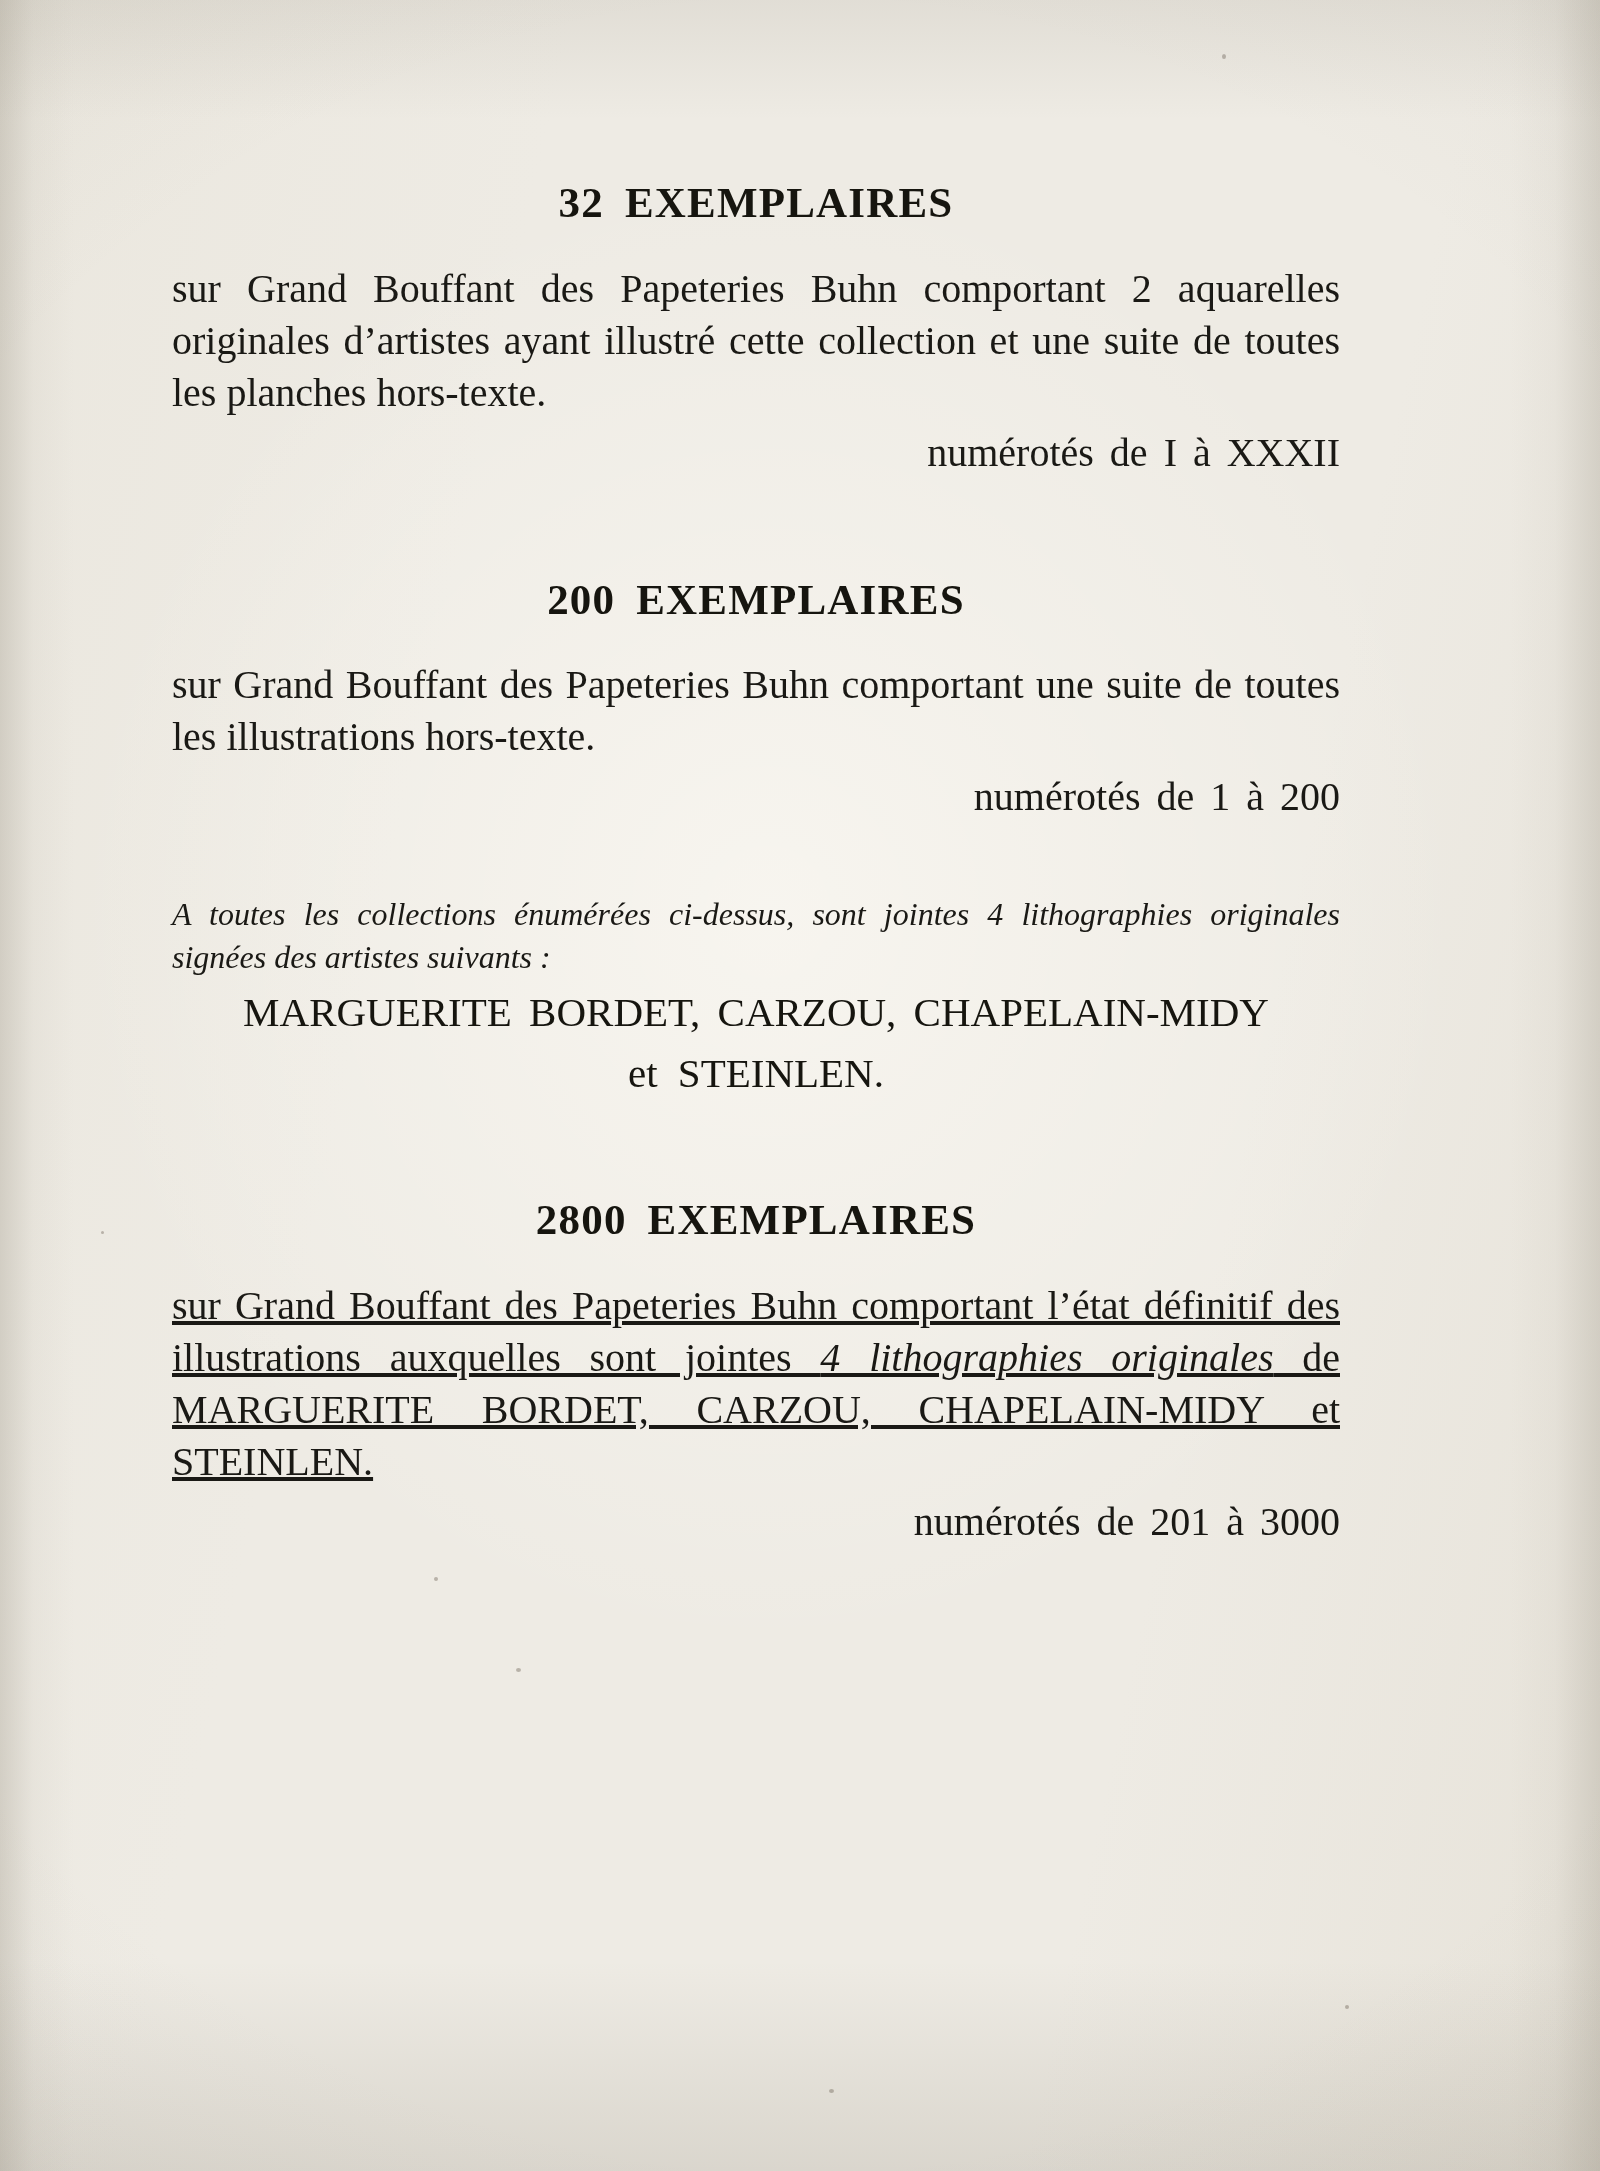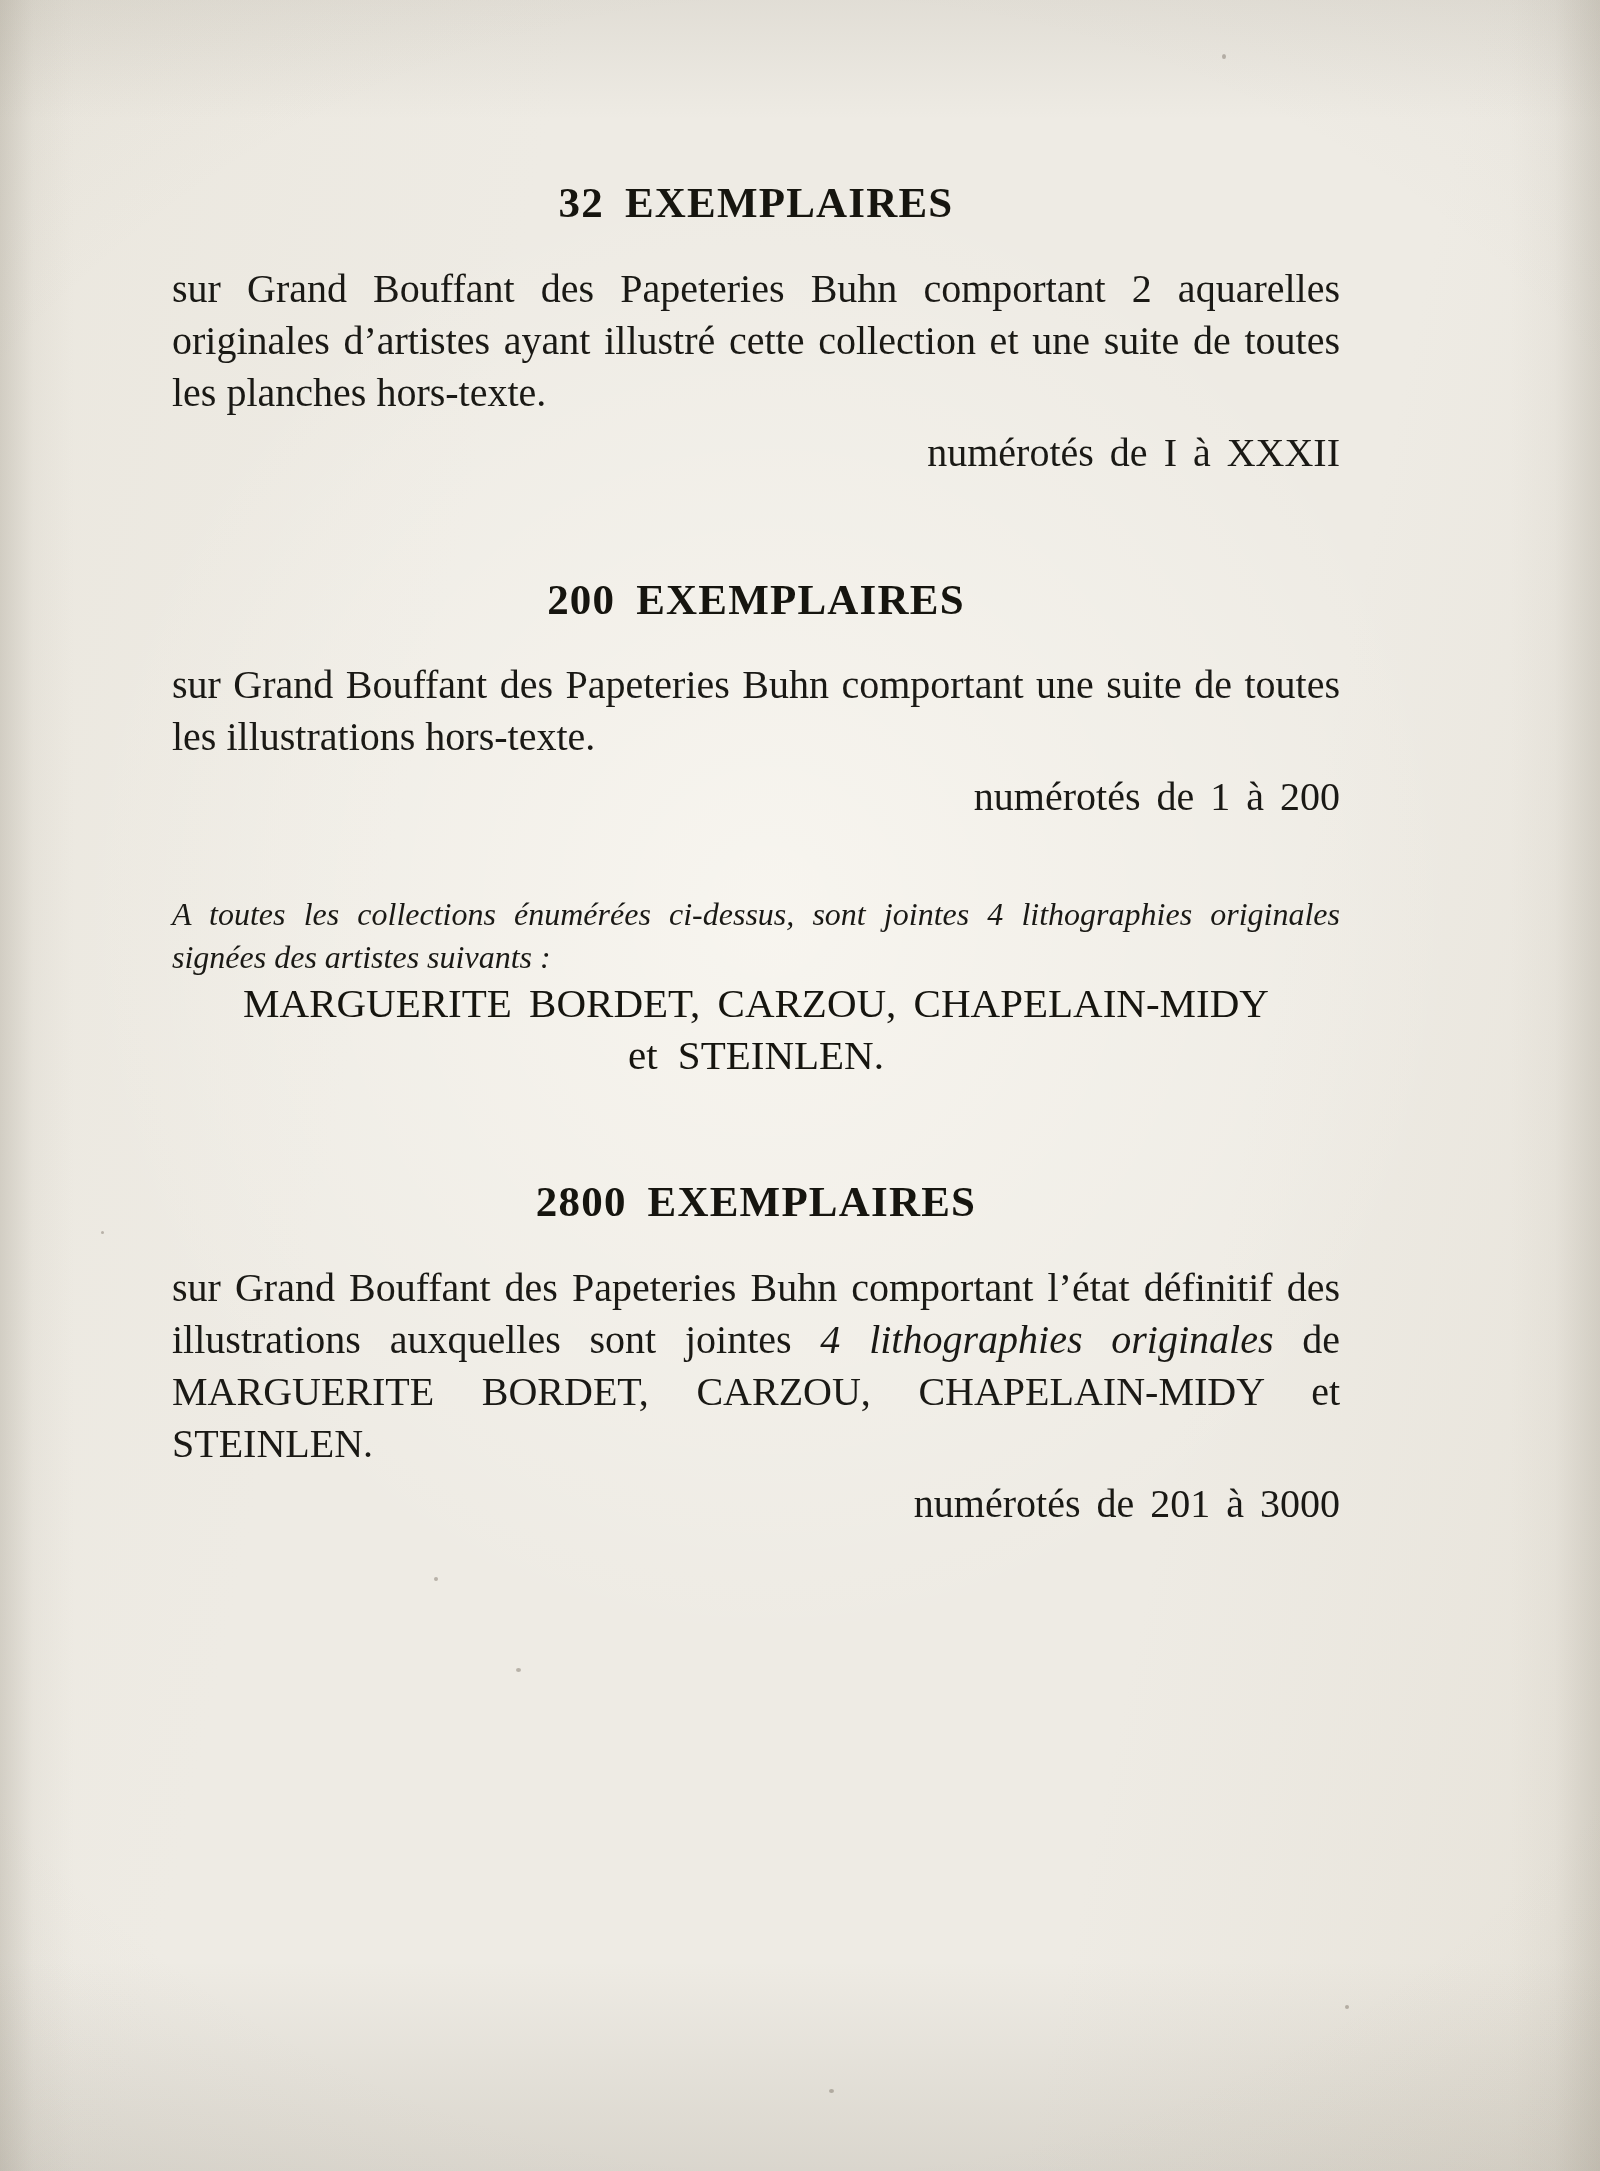--- a/index.html
+++ b/index.html
@@ -94,20 +94,21 @@
     font-size: 40px;
     line-height: 1.30;
     text-align: justify;
     text-align-last: left;
     margin: 0;
     color: #1a1915;
     hyphens: none;
   }
   .body-par.tight {
     word-spacing: -1px;
+    text-decoration: underline;
   }
 
   .numbering {
     text-align: right;
     font-size: 40px;
     line-height: 1.30;
     margin: 8px 0 0 0;
     color: #1a1915;
     word-spacing: 6px;
   }
@@ -119,21 +120,21 @@
     text-align: justify;
     text-align-last: left;
     margin: 0;
     color: #1a1915;
   }
 
   .names-line {
     text-align: center;
     font-size: 41px;
     line-height: 1.26;
-    margin: 0;
+    margin: 9px;
     color: #16150f;
     word-spacing: 7px;
   }
   .names-line.second {
     word-spacing: 10px;
   }
   .spacer-m  { height: 58px; }
   .spacer-l  { height: 84px; }
   .spacer-xl { height: 118px; }
 

